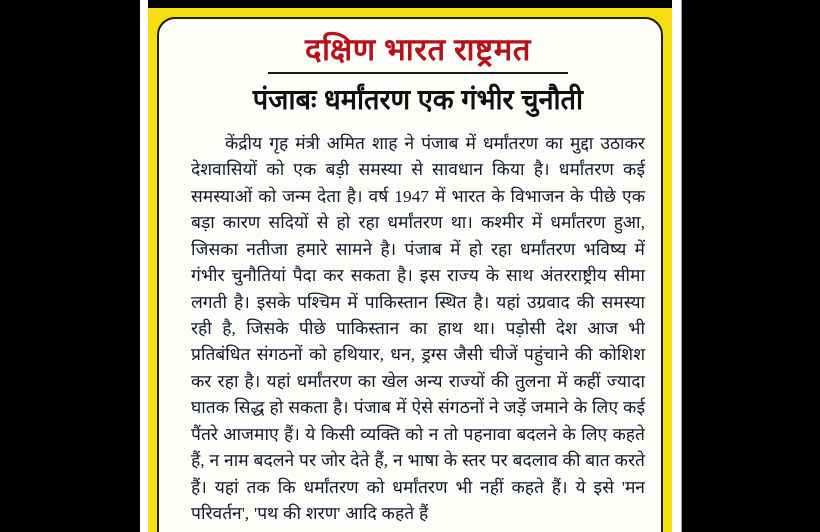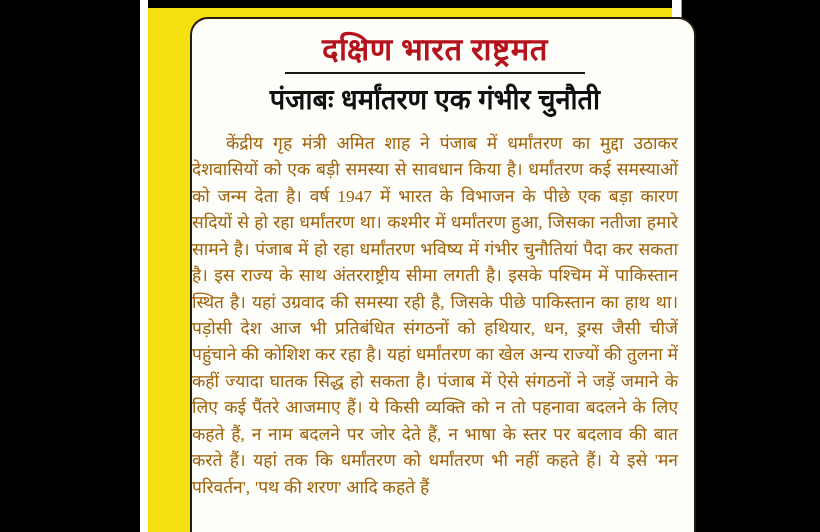--- a/index.html
+++ b/index.html
@@ -57,23 +57,22 @@
   
   #card {
     position: relative;
     width: 100%;
     height: 100%;
     background: #fdfdfa;
     border: 2px solid #241c0c;
     border-bottom: none;
     border-radius: 18px 18px 0 0;
     box-sizing: border-box;
-    padding: 14px 16px 0 0;
+    padding: 14px 16px 0 32px;
     overflow: hidden;
-    margin-left: 33px;
   }
 
   
   .masthead {
     text-align: center;
     color: #b5121b;
     font-family: "Liberation Serif", serif;
     font-weight: bold;
     font-size: 31px;
     line-height: 1.08;
@@ -100,21 +99,21 @@
     white-space: nowrap;
     transform: scaleX(0.97);
   }
 
   
   .body-copy {
     margin-top: 14px;
     font-family: "Liberation Serif", serif;
     font-size: 17.4px;
     line-height: 1.52;
-    color: #a16207;
+    color: #0f172a;
     text-align: justify;
     text-justify: inter-word;
     text-indent: 34px;
     word-spacing: 0.5px;
   }
 </style>
 </head>
 <body>
 
 <div id="page">

